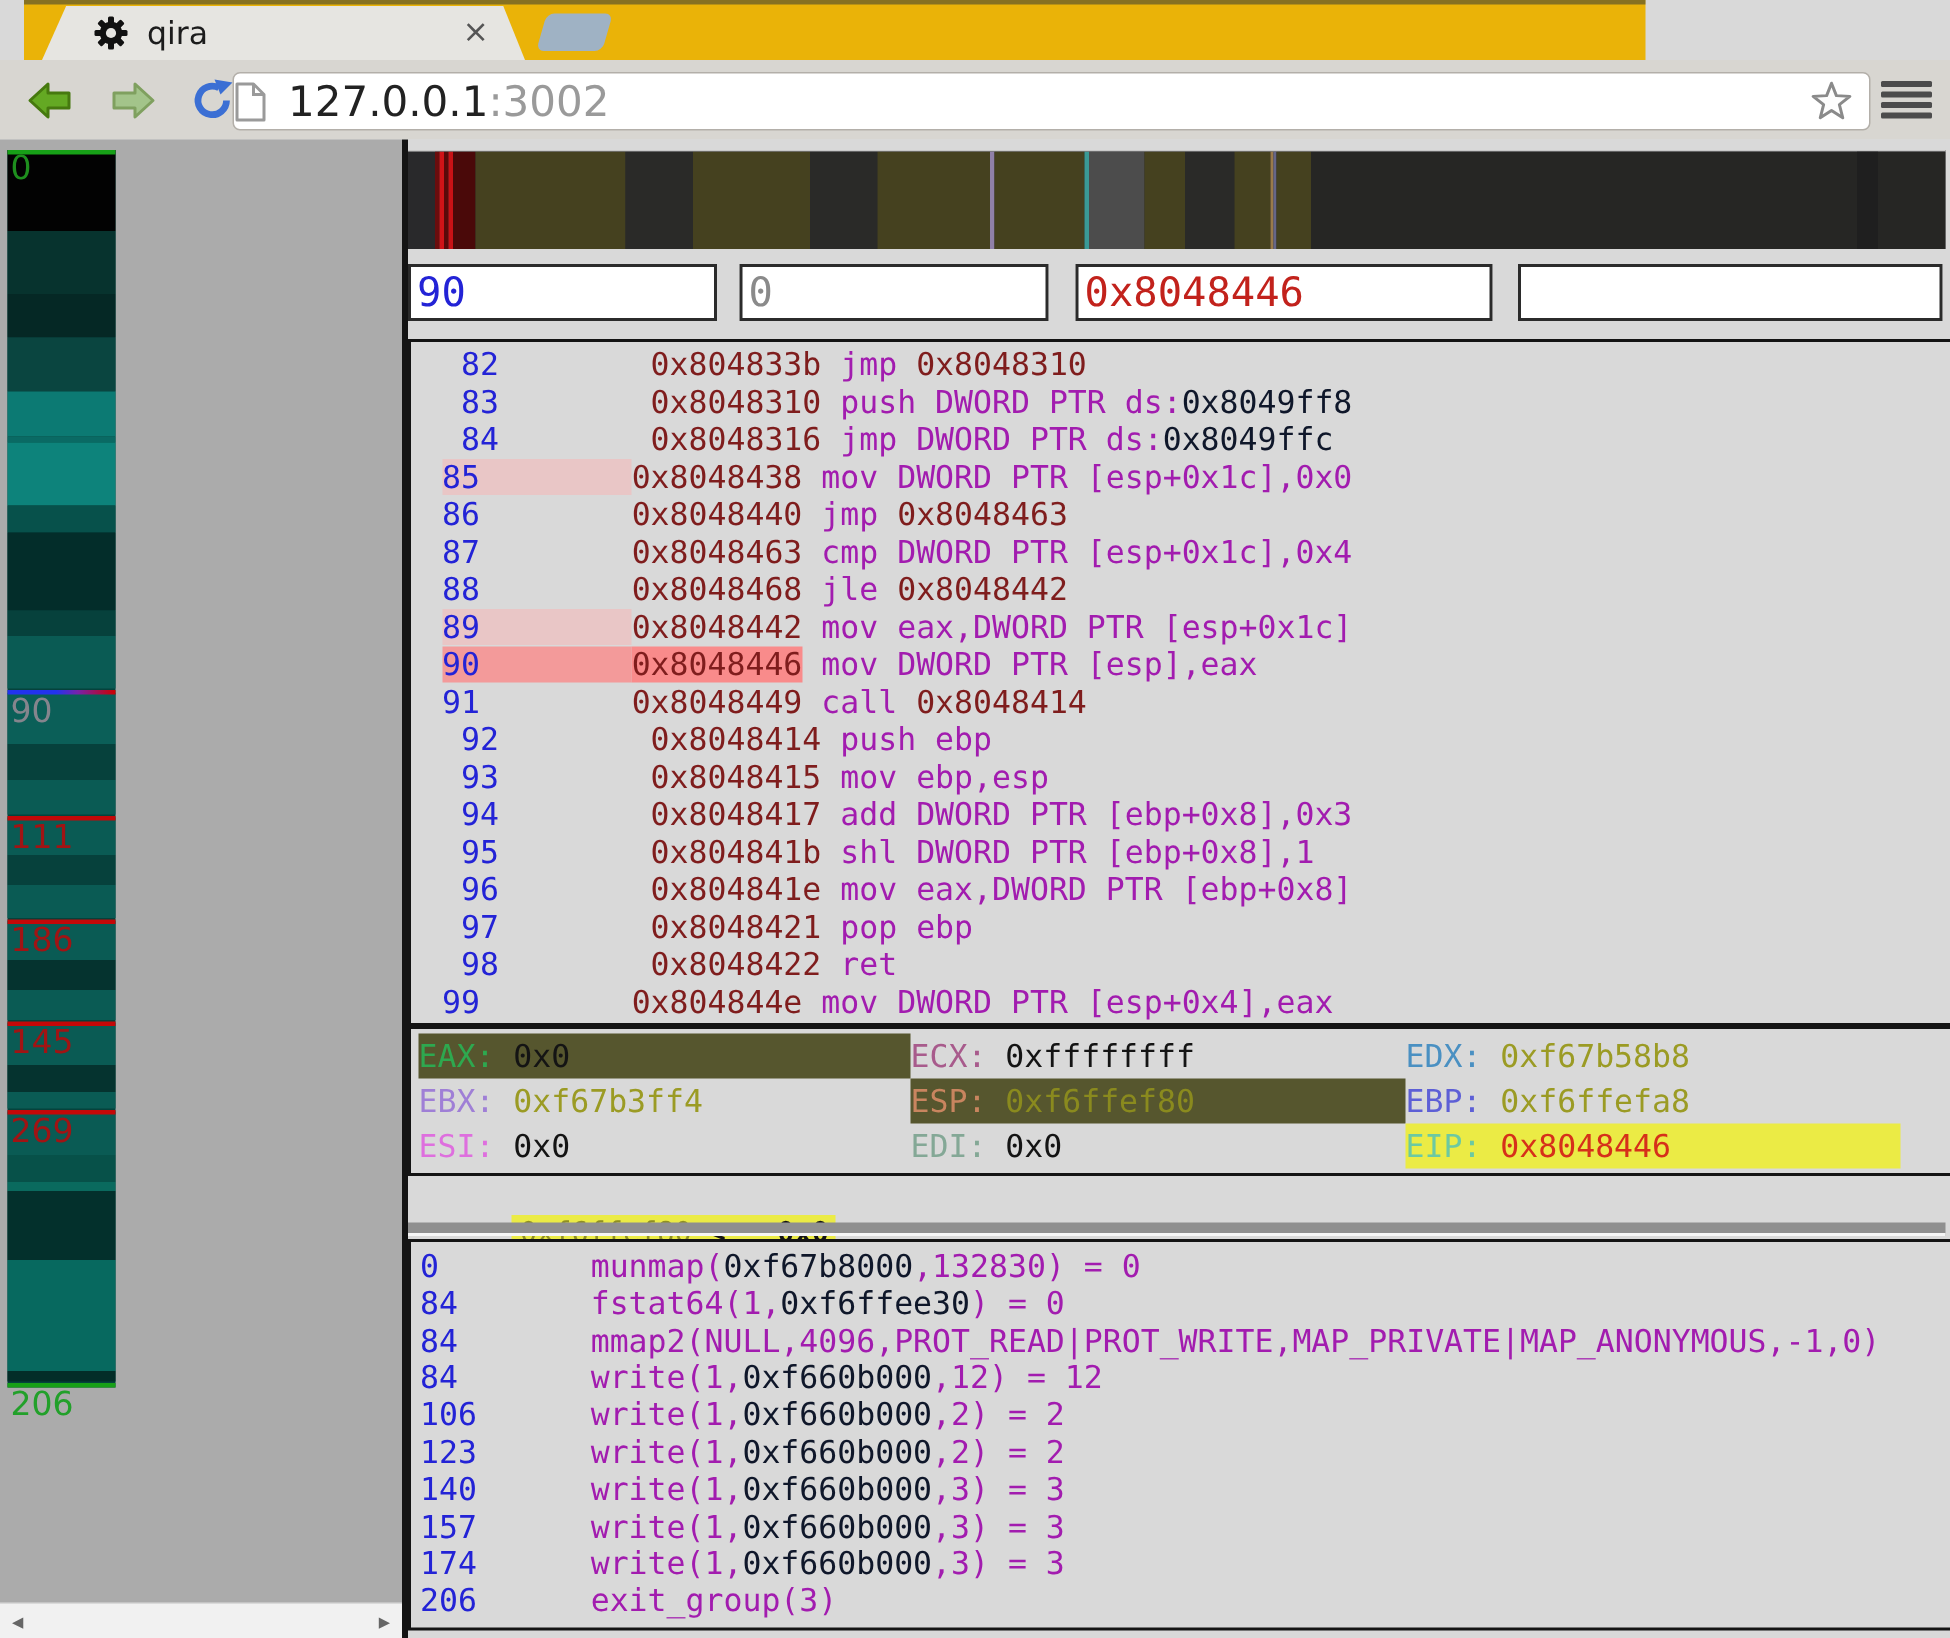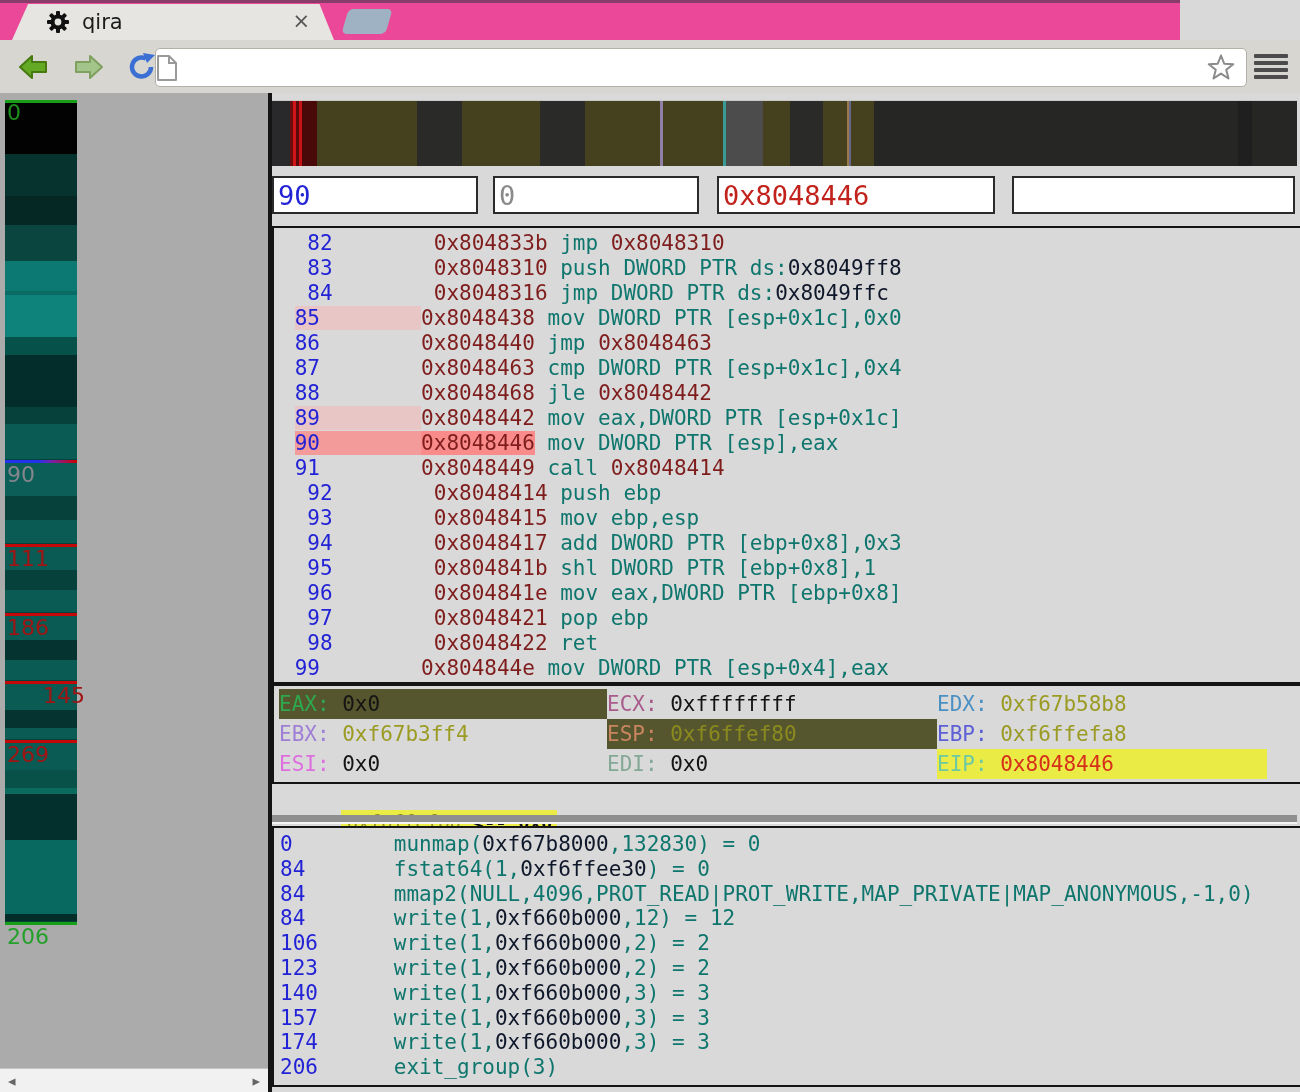--- a/index.html
+++ b/index.html
@@ -1,21 +1,21 @@
 <!DOCTYPE html>
 <html><head>
 <meta charset="utf-8">
 <style>
   html,body{margin:0;padding:0;}
   body{width:1300px;height:1092px;overflow:hidden;background:#d9d9d9;
        font-family:"DejaVu Sans",sans-serif;position:relative;}
   .mono{font-family:"DejaVu Sans Mono",monospace;}
 
   
-  #tabbar{position:absolute;left:0;top:0;width:1180px;height:40px;background:#ec4899;}
+  #tabbar{position:absolute;left:16px;top:0;width:1081px;height:40px;background:#eab308;}
   #tabbar:before{content:"";position:absolute;left:0;top:0;width:100%;height:3px;background:#22303c;opacity:.5;}
   #tab{position:absolute;left:12px;top:4px;width:322px;height:36px;background:#e6e5e1;
        clip-path:polygon(0% 100%,5% 0%,95.5% 0%,100% 100%);display:flex;align-items:center;}
   #tab-title{font-size:21px;color:#1c1c1c;margin-left:12px;}
   #tab-close{position:absolute;right:24px;top:4px;font-size:21px;color:#555;line-height:26px;}
   #gear{margin-left:34px;width:24px;height:24px;}
   #newtab{position:absolute;left:345px;top:9px;width:44px;height:25px;background:#9fb2c4;
           border-radius:5px;transform:skewX(-16deg);}
   #toolbar{position:absolute;left:0;top:40px;width:1300px;height:53px;background:#d8d6d1;
            display:flex;align-items:center;}
@@ -51,21 +51,21 @@
   
   #inputs{position:absolute;left:0;top:83px;width:1025px;height:40px;}
   #inputs input{position:absolute;top:0;height:32px;border:2px solid #2b2b2b;background:#fff;
         font-family:"DejaVu Sans Mono",monospace;font-size:27px;padding:1px 4px;outline:none;}
   .c-blue{color:#2323d6;} .c-gray{color:#8a8a8a;} .c-redin{color:#c2221c;}
 
   
   #disasm{position:absolute;left:0;top:133px;width:1021px;height:451px;background:#d9d9d9;
           border:2px solid #141414;font-family:"DejaVu Sans Mono",monospace;font-size:21px;
           line-height:25px;white-space:pre;padding-top:3px;padding-left:8px;overflow:hidden;}
-  .c-k{color:#0f766e;margin-top:24px;} .c-r{color:#7f1d1d;} .c-o{color:#0f172a;} .c-b{color:#2323d6;}
+  .c-k{color:#a21caf;margin-top:24px;} .c-r{color:#7f1d1d;} .c-o{color:#0f172a;} .c-b{color:#2323d6;}
   .lnum{color:#2323d6;}
   .hl-light{background:#e9c6c6;}
   .hl-strong{background:#f39a9a;}
   .hl-addr{background:#f98b8b;}
 
   
   #registers{position:absolute;left:0;top:591px;width:1021px;height:93px;background:#d9d9d9;
              border:2px solid #141414;font-family:"DejaVu Sans Mono",monospace;font-size:21px;
              line-height:30px;padding-top:3px;padding-left:5px;white-space:pre;overflow:hidden;}
   .regrow{height:30px;}
@@ -125,20 +125,21 @@
     <svg width="32" height="32" viewBox="0 0 32 32">
       <path d="M25 16 a9.5 9.5 0 1 1 -5-8.4" fill="none" stroke="#3b6fd4" stroke-width="4.5"></path>
       <polygon points="17,2 29,4 21,12" fill="#3b6fd4"></polygon>
     </svg>
   </div>
   <div id="urlbar">
     <svg width="22" height="28" viewBox="0 0 22 28">
       <path d="M2 2 H13 L20 9 V26 H2 Z" fill="#fff" stroke="#9a9a9a" stroke-width="2" stroke-linejoin="round"></path>
       <path d="M13 2 V9 H20" fill="none" stroke="#9a9a9a" stroke-width="2"></path>
     </svg>
+    <span id="urltext"><span id="url-host">127.0.0.1</span><span id="url-port">:3002</span></span>
     <div id="star">
       <svg width="30" height="30" viewBox="0 0 24 24">
         <path d="M12 2 L14.6 8.6 L21.8 9 L16.2 13.4 L18 20.4 L12 16.5 L6 20.4 L7.8 13.4 L2.2 9 L9.4 8.6 Z" fill="#fdfdfd" stroke="#8a8a8a" stroke-width="1.6" stroke-linejoin="round"></path>
       </svg>
     </div>
   </div>
   <div id="menubtn">
     <div></div>
       <div></div>
       <div></div>
@@ -183,21 +184,21 @@
     <div id="tl-markers">
         <div class="tmark" style="top: 7px; background: rgb(23, 160, 23);"></div>
         <div class="tlabel" style="top: 9px; color: rgb(30, 143, 30);">0</div>
         <div class="tmark" style="top: 367px; background: linear-gradient(90deg, rgb(34, 51, 238) 0%, rgb(34, 51, 238) 45%, rgb(119, 34, 170) 65%, rgb(204, 0, 0) 100%);"></div>
         <div class="tlabel" style="top: 371px; color: rgb(133, 133, 141);">90</div>
         <div class="tmark" style="top: 451px; background: rgb(196, 8, 8);"></div>
         <div class="tlabel" style="top: 455px; color: rgb(160, 20, 20);">111</div>
         <div class="tmark" style="top: 520px; background: rgb(196, 8, 8);"></div>
         <div class="tlabel" style="top: 524px; color: rgb(160, 20, 20);">186</div>
         <div class="tmark" style="top: 588px; background: rgb(196, 8, 8);"></div>
-        <div class="tlabel" style="top: 592px; color: rgb(160, 20, 20); margin-left: 36px;">145</div>
+        <div class="tlabel" style="top: 592px; color: rgb(160, 20, 20);">145</div>
         <div class="tmark" style="top: 647px; background: rgb(196, 8, 8);"></div>
         <div class="tlabel" style="top: 651px; color: rgb(160, 20, 20);">269</div>
         <div class="tmark" style="top: 829px; background: rgb(23, 160, 23);"></div>
         <div class="tlabel" style="top: 833px; color: rgb(34, 160, 42);">206</div>
       </div>
     <div id="hscroll">
       <span class="harrow" style="left:8px">◂</span>
       <span class="harrow" style="right:8px">▸</span>
     </div>
   </div>

